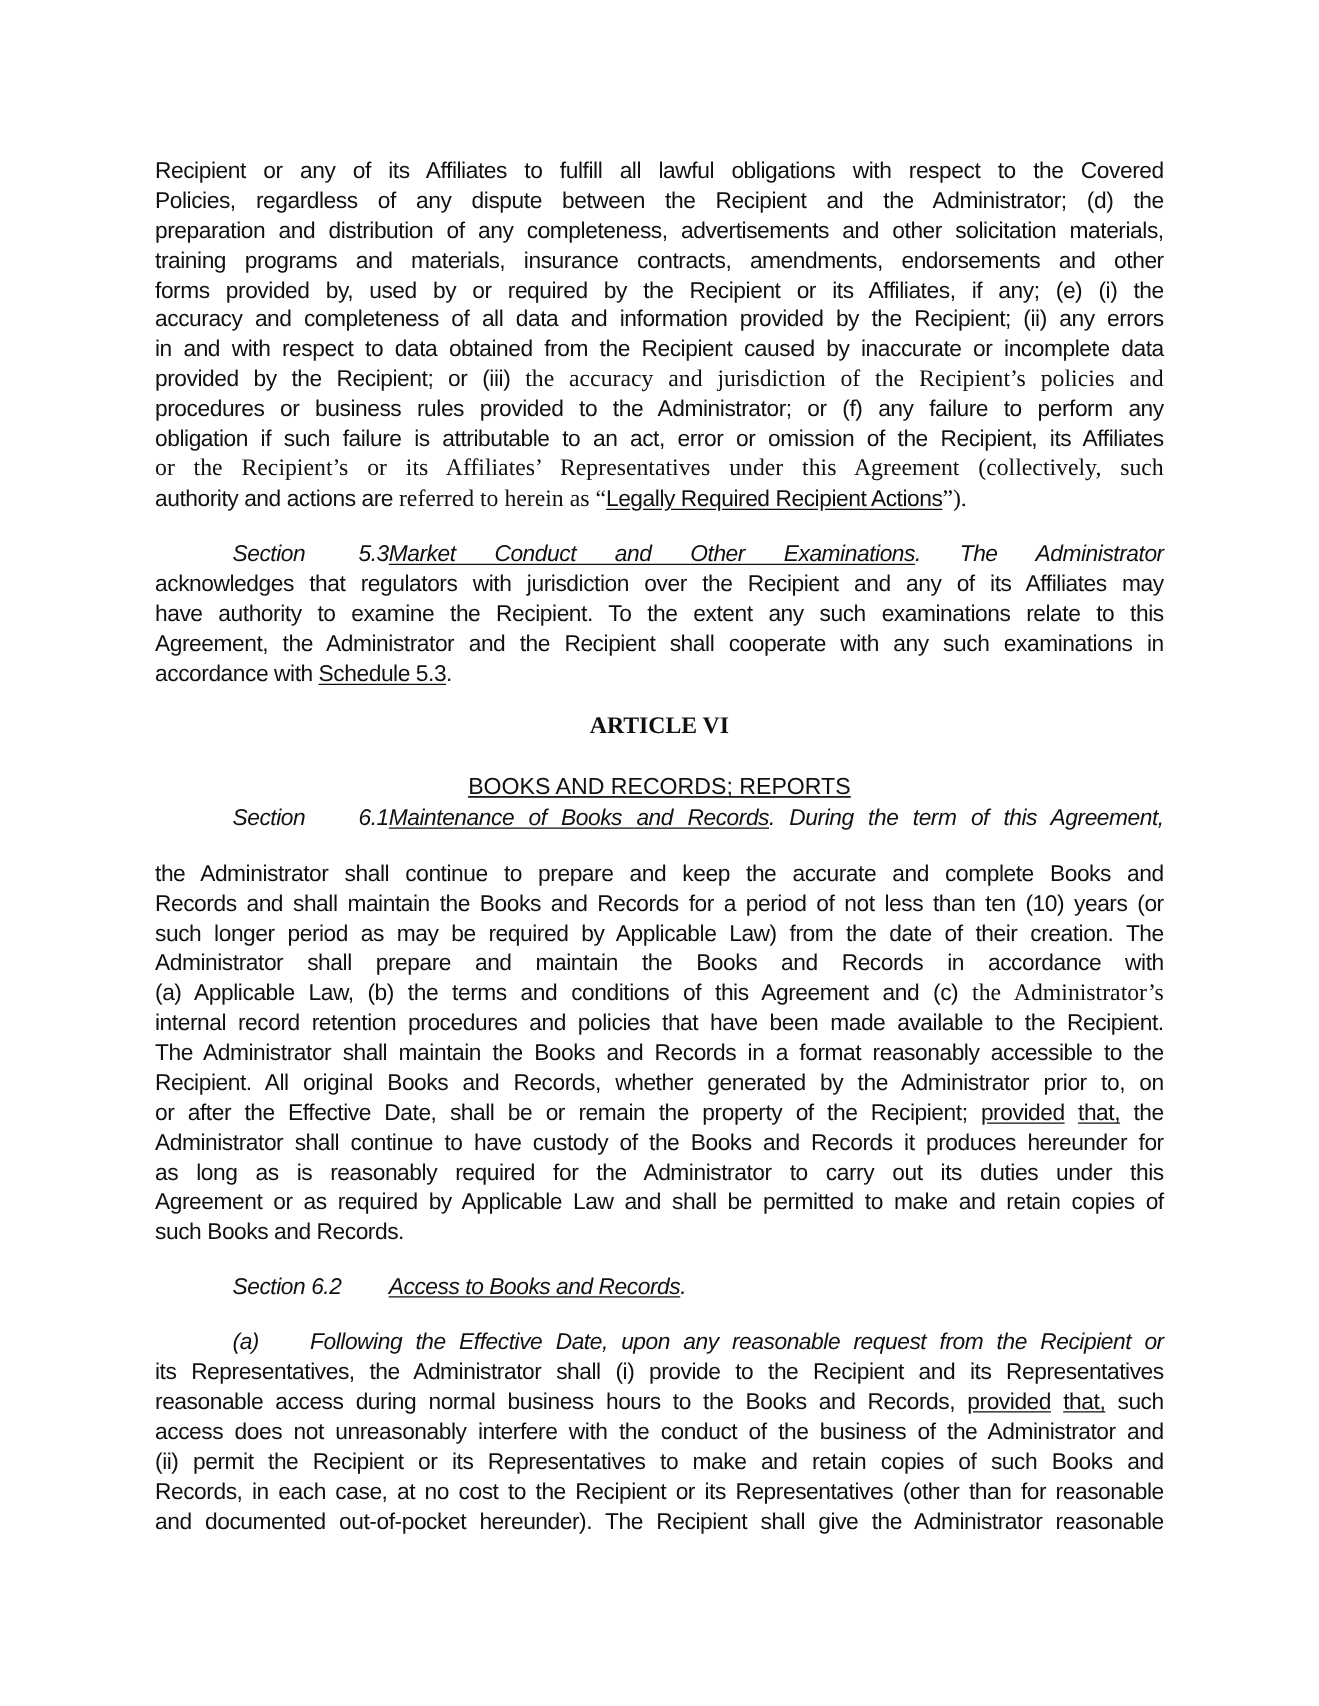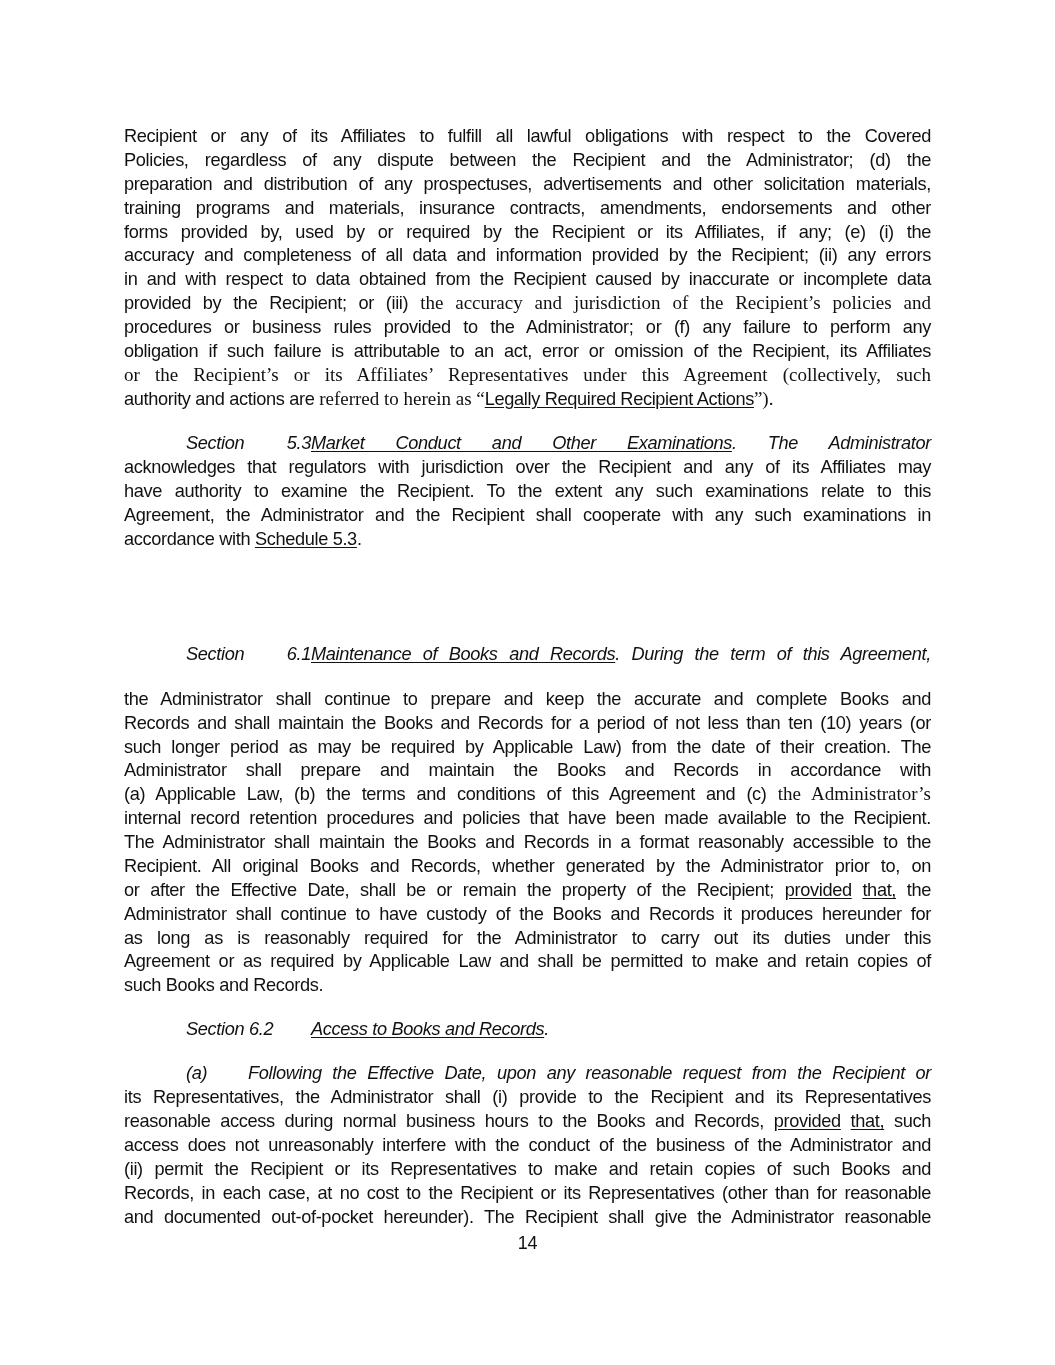--- a/index.html
+++ b/index.html
@@ -22,40 +22,42 @@
     .pagenum { font-family: "Liberation Sans", sans-serif; font-size: 18px; top: 1233px; letter-spacing: -0.3px; }
   </style>
 </head>
 <body>
 
 <div class="page">
 
   <div>
     <div class="ln" style="top:124px">Recipient or any of its Affiliates to fulfill all lawful obligations with respect to the Covered</div>
     <div class="ln" style="top:148px">Policies, regardless of any dispute between the Recipient and the Administrator; (d) the</div>
-    <div class="ln" style="top:172px">preparation and distribution of any prospectuses, advertisements and other solicitation materials,</div>
+    <div class="ln" style="top:172px">preparation and distribution of any completeness, advertisements and other solicitation materials,</div>
     <div class="ln" style="top:196px">training programs and materials, insurance contracts, amendments, endorsements and other</div>
     <div class="ln" style="top:220px">forms provided by, used by or required by the Recipient or its Affiliates, if any; (e) (i) the</div>
     <div class="ln" style="top:243px">accuracy and completeness of all data and information provided by the Recipient; (ii) any errors</div>
     <div class="ln" style="top:267px">in and with respect to data obtained from the Recipient caused by inaccurate or incomplete data</div>
     <div class="ln" style="top:291px"><span>provided by the Recipient; or (iii) </span><span class="serif">the accuracy and jurisdiction of the Recipient’s policies and</span></div>
     <div class="ln" style="top:315px">procedures or business rules provided to the Administrator; or (f) any failure to perform any</div>
     <div class="ln" style="top:339px">obligation if such failure is attributable to an act, error or omission of the Recipient, its Affiliates</div>
     <div class="ln serif" style="top:363px">or the Recipient’s or its Affiliates’ Representatives under this Agreement (collectively, such</div>
     <div class="ln last" style="top:387px"><span>authority and actions are </span><span class="serif">referred to herein as “</span><span class="u">Legally Required Recipient Actions</span><span class="serif">”).</span></div>
   </div>
 
   <div>
     <div class="ln ind" style="top:431px"><span class="tab" style="width:125px">Section 5.3</span><span class="u">Market Conduct and Other Examinations</span><span>.</span> <span>The Administrator</span></div>
     <div class="ln" style="top:455px">acknowledges that regulators with jurisdiction over the Recipient and any of its Affiliates may</div>
     <div class="ln" style="top:479px">have authority to examine the Recipient.  To the extent any such examinations relate to this</div>
     <div class="ln" style="top:503px">Agreement, the Administrator and the Recipient shall cooperate with any such examinations in</div>
     <div class="ln last" style="top:527px"><span>accordance with </span><span class="u">Schedule 5.3</span><span>.</span></div>
   </div>
 
+  <div class="center article">ARTICLE VI</div>
+  <div class="center heading"><span class="u">BOOKS AND RECORDS; REPORTS</span></div>
 
   <div>
     <div class="ln ind" style="top:642px"><span class="tab" style="width:125px">Section 6.1</span><span class="u">Maintenance of Books and Records</span><span>.  During the term of this Agreement,</span></div>
     <div class="ln" style="top:687px">the Administrator shall continue to prepare and keep the accurate and complete Books and</div>
     <div class="ln" style="top:711px">Records and shall maintain the Books and Records for a period of not less than ten (10) years (or</div>
     <div class="ln" style="top:735px">such longer period as may be required by Applicable Law) from the date of their creation.  The</div>
     <div class="ln" style="top:758px">Administrator shall prepare and maintain the Books and Records in accordance with</div>
     <div class="ln" style="top:782px"><span>(a) Applicable Law, (b) the terms and conditions of this Agreement and (c) </span><span class="serif">the Administrator’s</span></div>
     <div class="ln" style="top:806px">internal record retention procedures and policies that have been made available to the Recipient.</div>
     <div class="ln" style="top:830px">The Administrator shall maintain the Books and Records in a format reasonably accessible to the</div>
@@ -72,14 +74,13 @@
 
     <div class="ln ind" style="top:1061px"><span class="tab" style="width:62px">(a)</span><span>Following the Effective Date, upon any reasonable request from the Recipient or</span></div>
     <div class="ln" style="top:1085px">its Representatives, the Administrator shall (i) provide to the Recipient and its Representatives</div>
     <div class="ln" style="top:1109px"><span>reasonable access during normal business hours to the Books and Records, </span><span class="u">provided</span> <span class="u">that,</span><span> such</span></div>
     <div class="ln" style="top:1133px">access does not unreasonably interfere with the conduct of the business of the Administrator and</div>
     <div class="ln" style="top:1157px">(ii) permit the Recipient or its Representatives to make and retain copies of such Books and</div>
     <div class="ln" style="top:1181px">Records, in each case, at no cost to the Recipient or its Representatives (other than for reasonable</div>
     <div class="ln" style="top:1205px">and documented out-of-pocket hereunder).  The Recipient shall give the Administrator reasonable</div>
   </div>
 
-  <div class="center pagenum">14</div>
 </div>
 
 </body></html>

